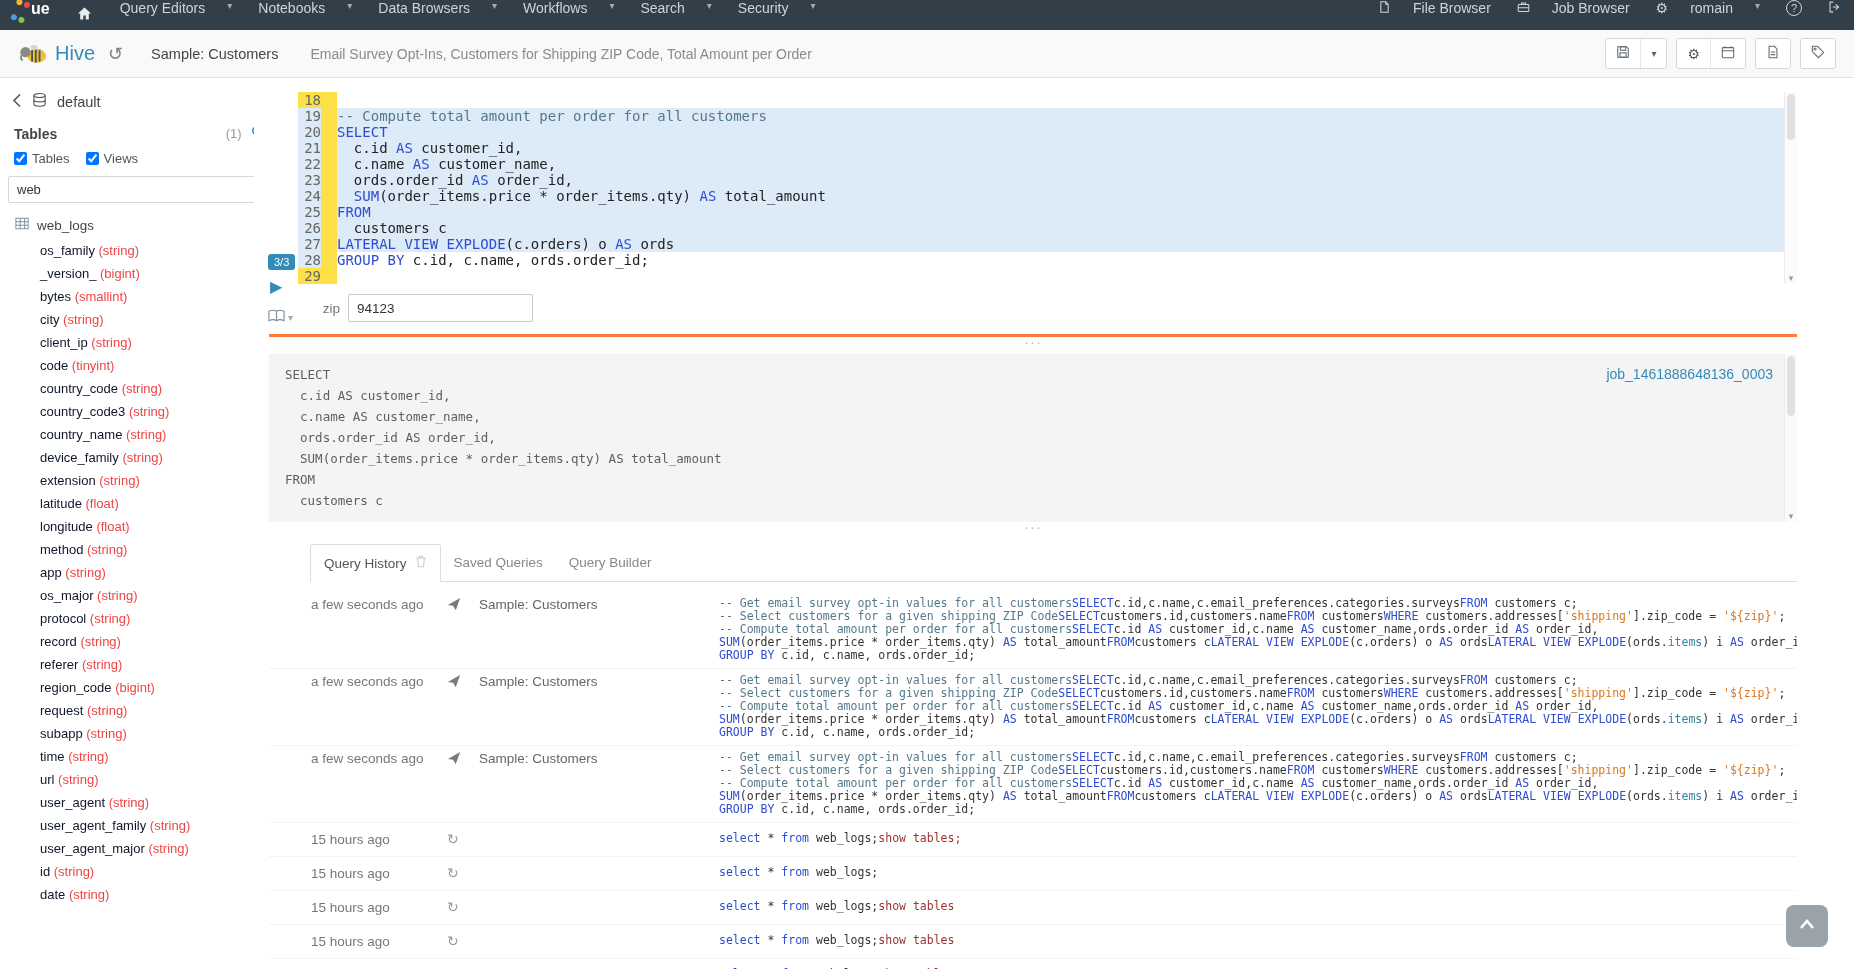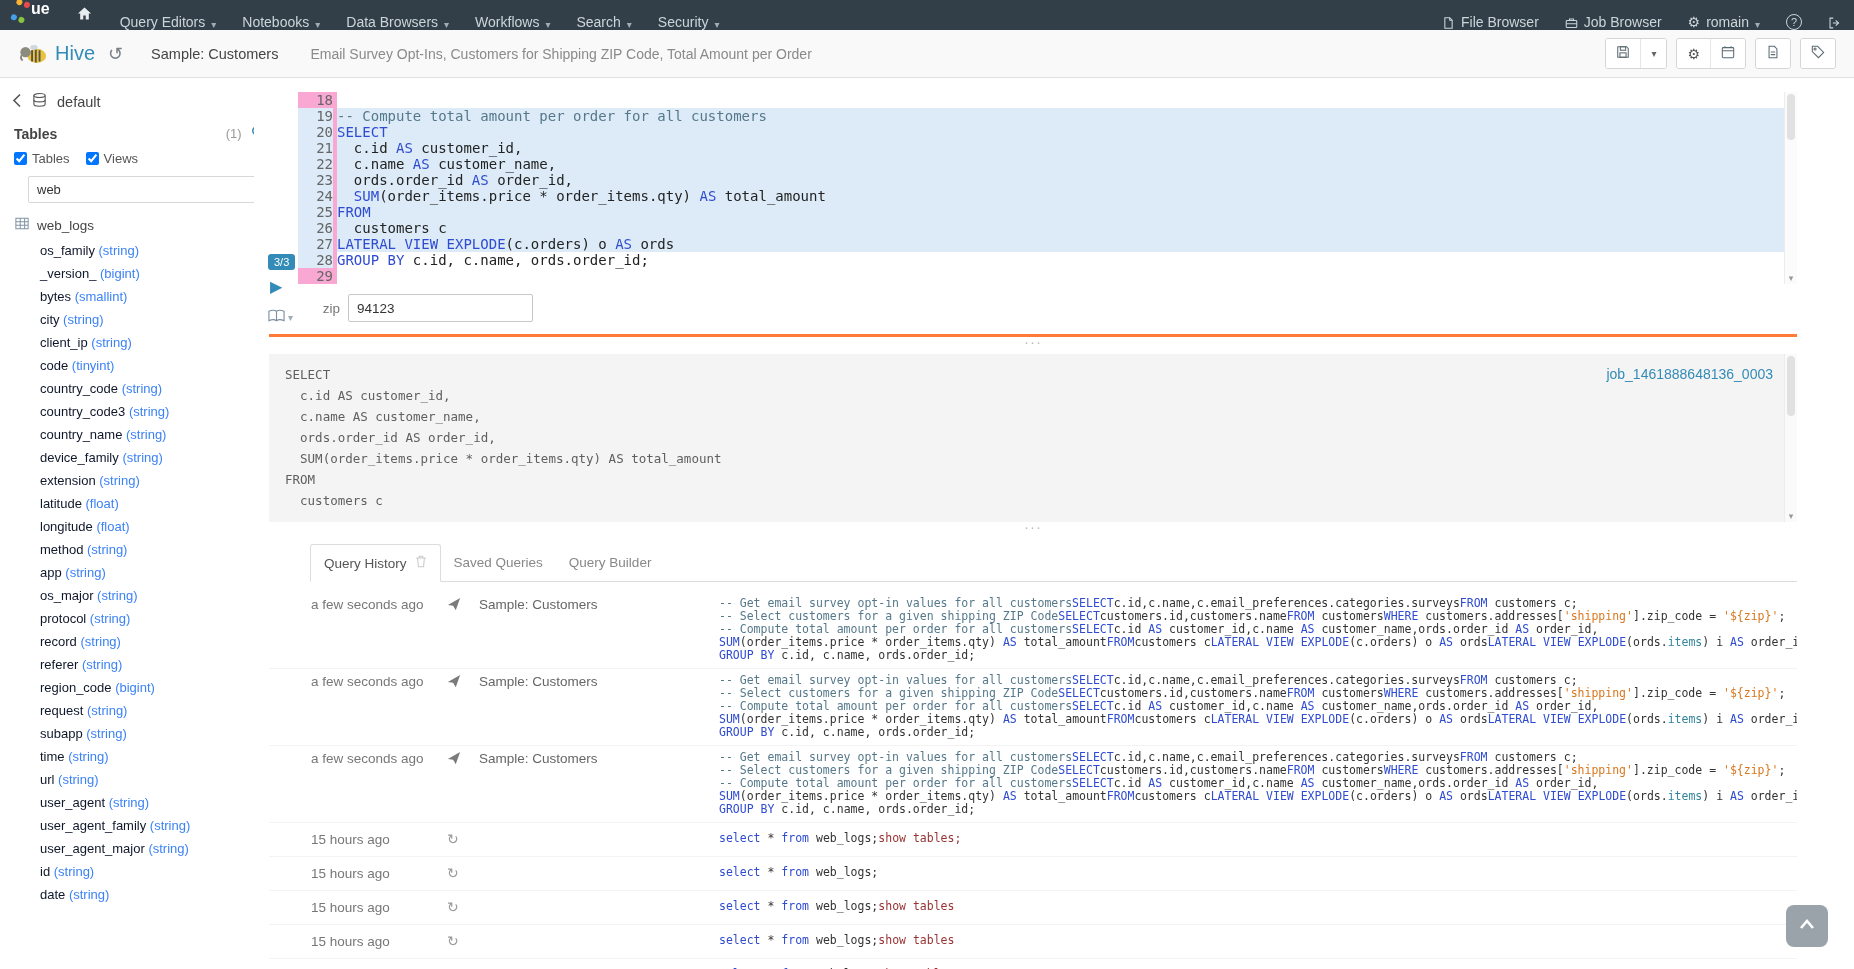--- a/index.html
+++ b/index.html
@@ -10,21 +10,21 @@
   
   .topnav{position:absolute;top:0;left:0;right:0;height:30px;background:#323e48;display:flex;justify-content:space-between;color:#ccd5da;font-size:14px;z-index:20}
   .nav-left,.nav-right{display:flex;align-items:stretch}
   .logo{display:flex;padding:0 12px;color:#fff;font-weight:bold;font-size:16px}
   .logo-dots{display:inline-grid;grid-template-columns:7px 7px;grid-gap:1px;margin-right:4px;transform:rotate(20deg)}
   .logo-dots i{width:6px;height:6px;border-radius:50%}
   .d1{background:#f9b233}.d2{background:#e8494a}.d3{background:#44a0e8}.d4{background:#87c540}
   .nav-home{display:flex;align-items:center;padding:0 15px}
   .nav-home svg{width:15px;height:15px;fill:#e8edf0}
   .nav-menus{display:flex}
-  .nav-item{display:flex;align-items:flex-end;padding:0 13px;gap:6px}
+  .nav-item{display:flex;align-items:flex-start;padding:0 13px;gap:22px}
   .caret{font-size:10px;color:#9fadb5}
   .nav-ic{display:flex;align-items:center}
   .nav-ic svg{width:13px;height:14px;stroke:#ccd5da;fill:none;stroke-width:1.3}
   .gear-glyph{font-size:14px;color:#ccd5da}
   .circle-q{width:16px;height:16px;border:1.4px solid #ccd5da;border-radius:50%;font-size:11px;display:flex;align-items:center;justify-content:center}
 
   
   .appbar{position:absolute;top:30px;left:0;right:0;height:48px;background:#f9f9f9;border-bottom:1px solid #e0e0e0;display:flex;align-items:center;padding:0 18px;z-index:10}
   .hive-logo{margin-right:7px;display:flex}
   .app-name{color:#338bb8;font-size:20px;margin-right:13px}
@@ -45,40 +45,40 @@
   .db-ic svg{width:15px;height:16px;stroke:#555;fill:none;stroke-width:1.2}
   .db-name{font-size:14.5px}
   .collapse-ic{margin-left:auto;color:#ccc;font-size:18px;line-height:1}
   .tables-row{display:flex;align-items:center;gap:9px;margin:14px 12px 0 14px}
   .tables-title{font-weight:bold;font-size:14px;color:#444}
   .tables-count{color:#999;margin-left:auto}
   .mag-ic svg{width:14px;height:14px;stroke:#338bb8;stroke-width:1.7;fill:none}
   .refresh-ic{color:#338bb8;font-size:16px;line-height:1}
   .filter-row{display:flex;gap:16px;margin:9px 0 0 14px;color:#555;align-items:center}
   .filter-row label{display:flex;align-items:center;gap:5px}
-  .assist-search{position:relative;margin:10px 12px 12px 28px}
+  .assist-search{position:relative;margin:10px 12px 12px 8px}
   .assist-search input{width:100%;height:27px;border:1px solid #d8d8d8;border-radius:2px;padding:0 26px 0 8px;font-size:13px;color:#333;outline:none}
   .search-clear{position:absolute;right:6px;top:6px;width:15px;height:15px;border-radius:50%;background:#b9b9b9;color:#fff;font-size:11px;line-height:15px;text-align:center}
   .table-item{display:flex;align-items:center;gap:8px;margin:14px 0 0 15px;color:#444;font-size:13.5px}
   .grid-ic svg{width:14px;height:13px;stroke:#7b8fa3;fill:none;stroke-width:1.1}
   .columns-list{margin-top:6px}
   .col-item{height:23px;line-height:23px;padding-left:40px;white-space:nowrap;font-size:13px}
   .col-name{color:#0f172a}
-  .col-type{color:#3b82f6}
+  .col-type{color:#ef4444}
 
   
   .main{position:absolute;top:78px;left:254px;right:0;bottom:0;background:#fff;overflow:hidden}
   .rail{position:absolute;left:14px;top:14px;width:32px;height:300px}
   .exec-badge{position:absolute;top:162px;left:0;background:#338bb8;color:#fff;font-size:11px;padding:2px 6px;border-radius:3px}
   .play-btn{position:absolute;top:187px;left:2px;background:none;border:none;color:#338bb8;font-size:16px;line-height:1}
   .book-btn{position:absolute;top:217px;left:0;background:none;border:none;display:flex;align-items:center;gap:3px;color:#7b8fa3}
   .book-btn svg{width:17px;height:14px;stroke:#7b8fa3;fill:none;stroke-width:1.2}
 
   .editor{margin:14px 57px 0 44px;display:flex;position:relative;background:#fff}
-  .gutter{width:39px;background:#f9a8d4;color:#666;font:14px/16px "DejaVu Sans Mono",monospace;text-align:right;padding-right:4px}
+  .gutter{width:39px;background:#fde047;color:#666;font:14px/16px "DejaVu Sans Mono",monospace;text-align:right;padding-right:16px}
   .gln{height:16px}
   .code{flex:1;font:14px/16px "DejaVu Sans Mono",monospace;color:#222;overflow:hidden}
   .cln{height:16px;white-space:pre}
   .gln.sel,.cln.sel{background:#dcebf7}
   .vscroll{width:13px;background:#fbfbfb;border-left:1px solid #ececec;position:relative}
   .sb-thumb{position:absolute;top:2px;left:2px;width:8px;height:46px;background:#e1e1e1;border-radius:4px}
   .sb-arrow{position:absolute;bottom:1px;left:0;width:12px;text-align:center;font-size:9px;color:#999}
 
   .var-row{margin:10px 57px 0 44px;display:flex;align-items:center;height:28px}
   .var-row label{width:42px;text-align:right;color:#777;font-size:13.5px;margin-right:8px}

